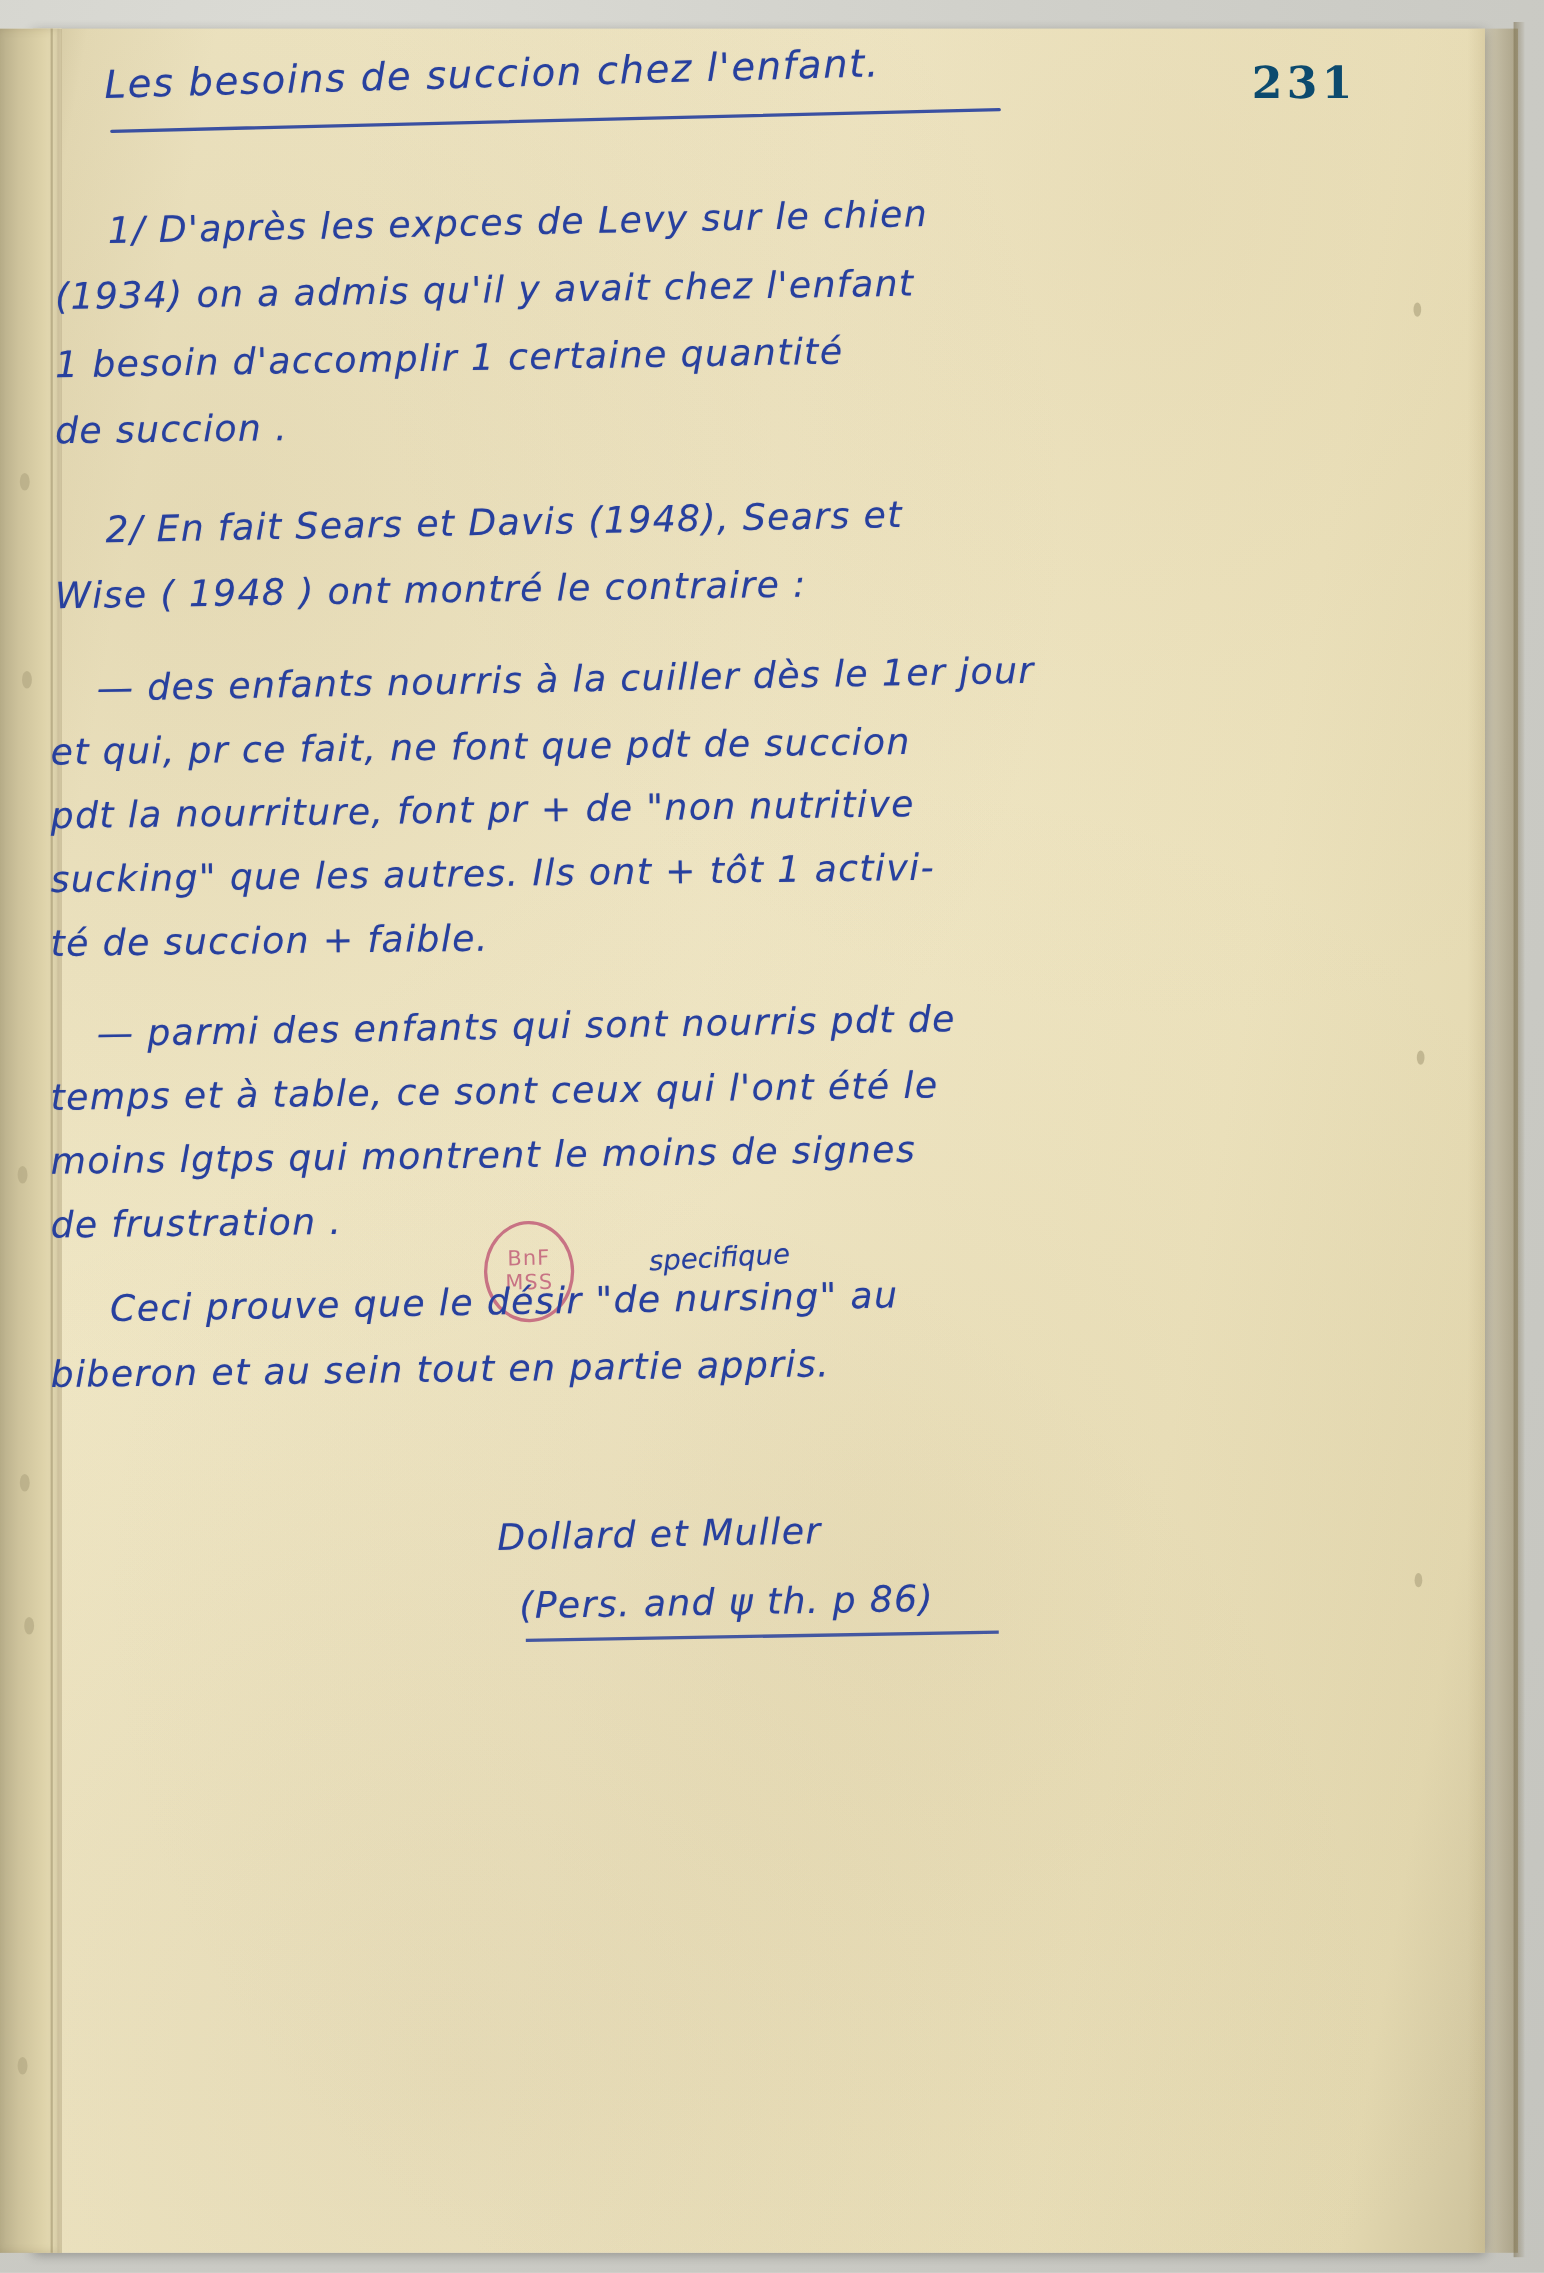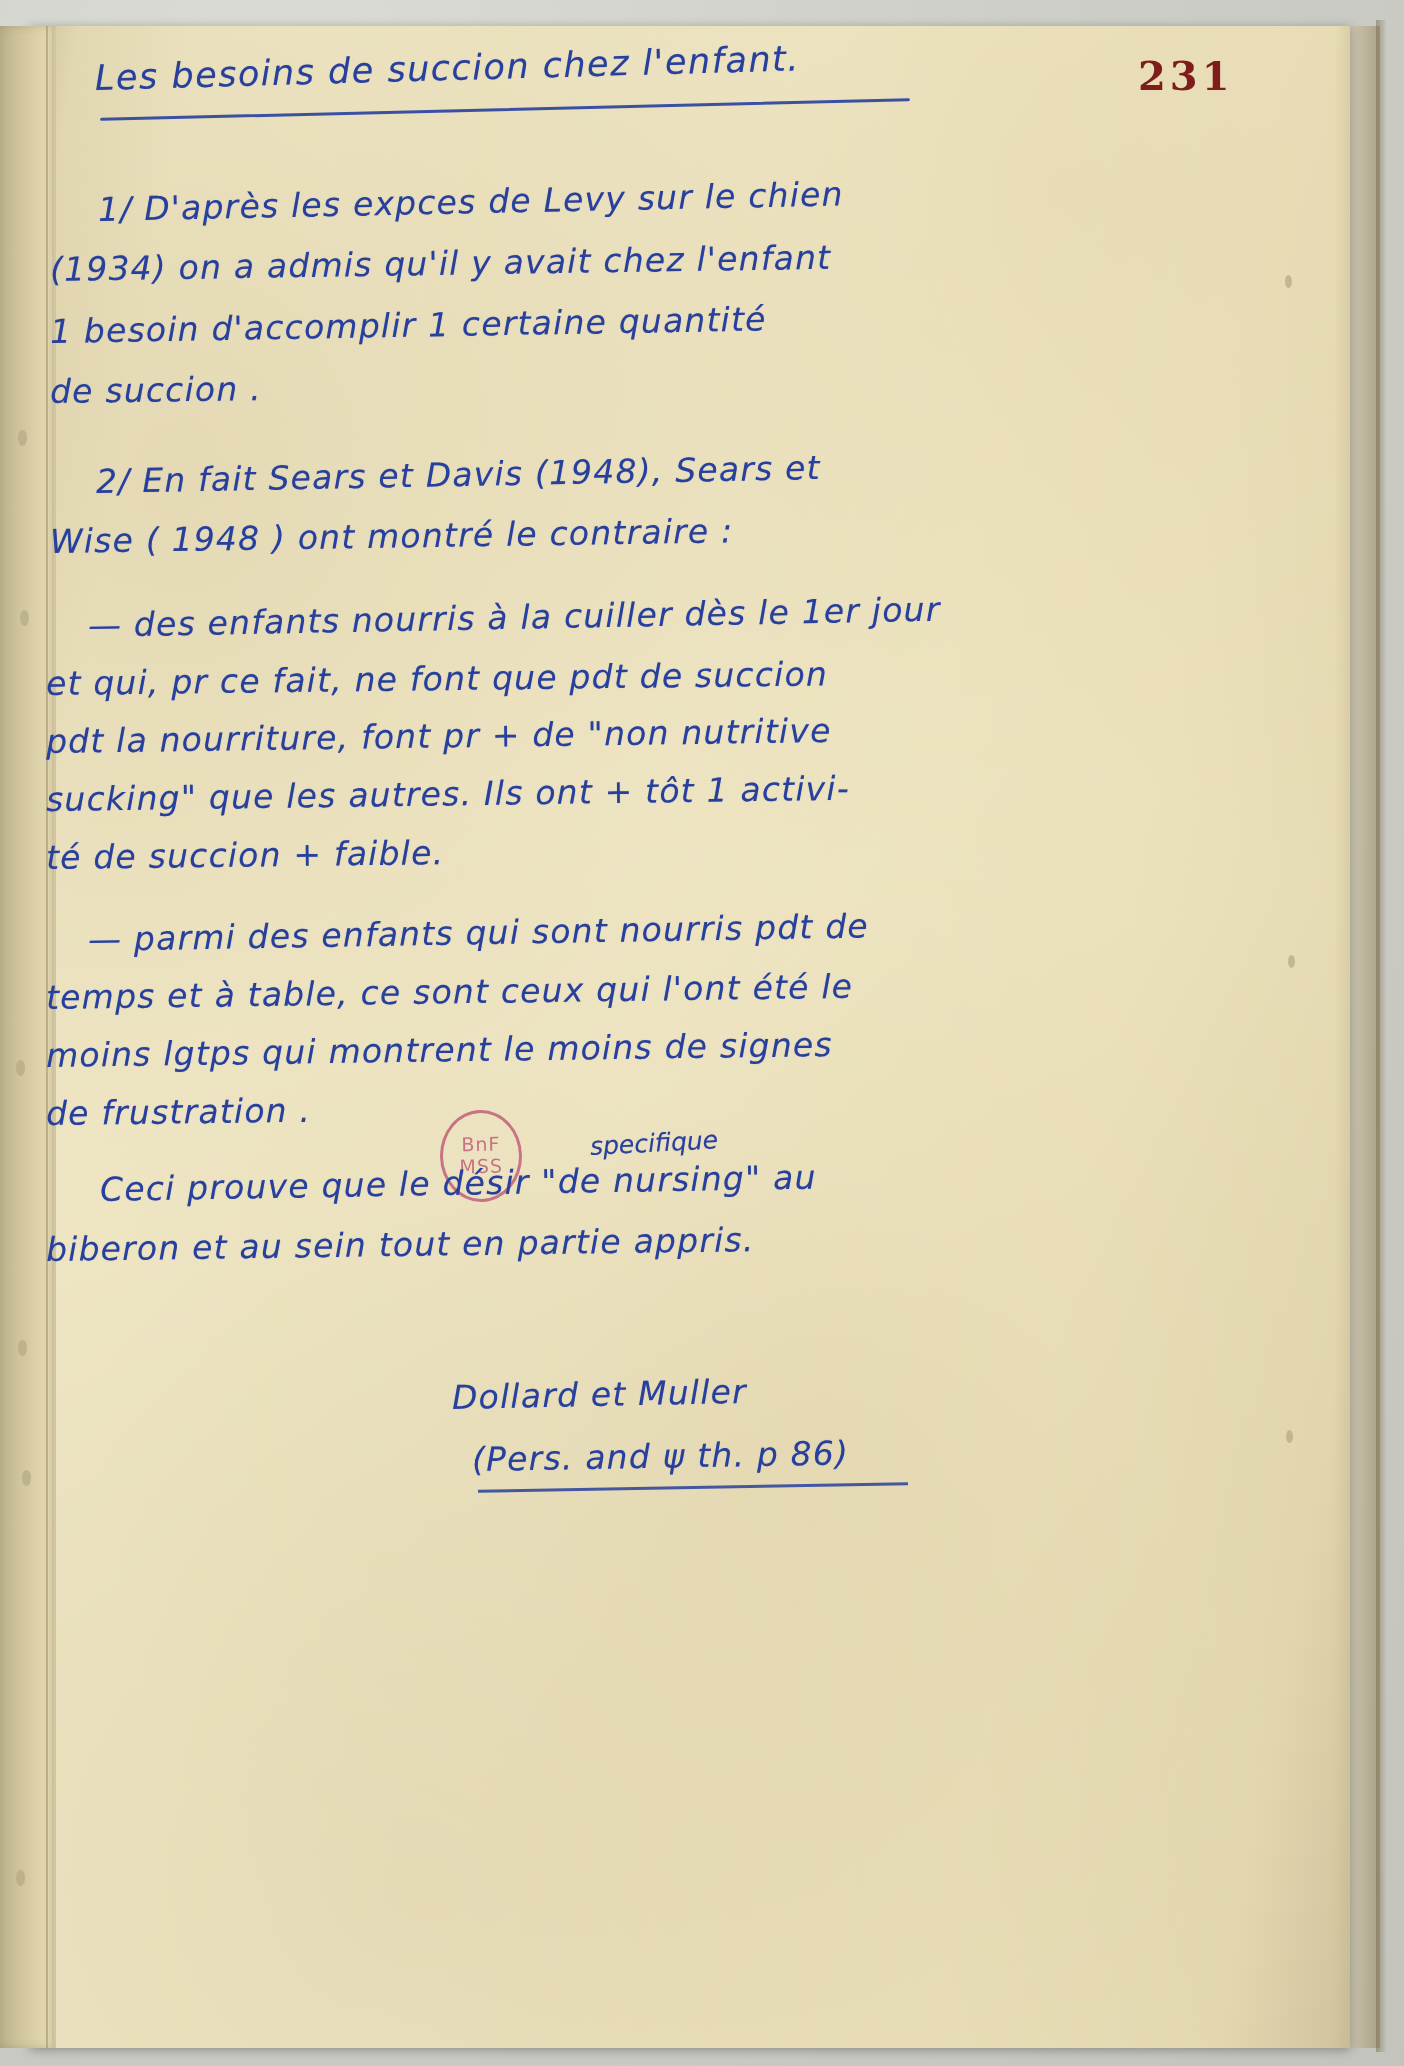--- a/index.html
+++ b/index.html
@@ -125,21 +125,21 @@
     position: absolute;
     height: 3px;
     background: #27409e;
     border-radius: 2px;
     opacity: .9;
   }
   .page-number {
     position: absolute;
     font-family: "DejaVu Serif", serif;
     font-style: normal;
-    color: #7f1d1d;
+    color: #0c4a6e;
     font-size: 40px;
     letter-spacing: 4px;
     font-weight: 600;
   }
 
   .body-line { font-size: 33px; letter-spacing: 1.2px; }
 
   
   .stamp {
     position: absolute;

